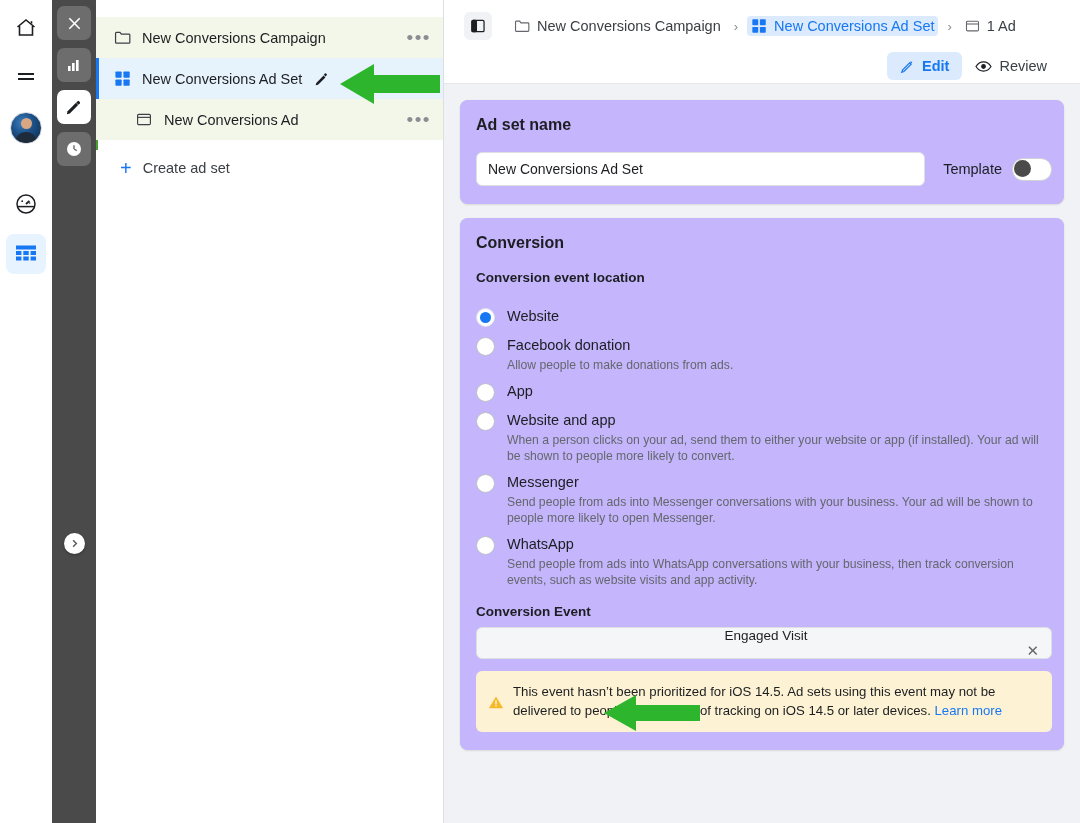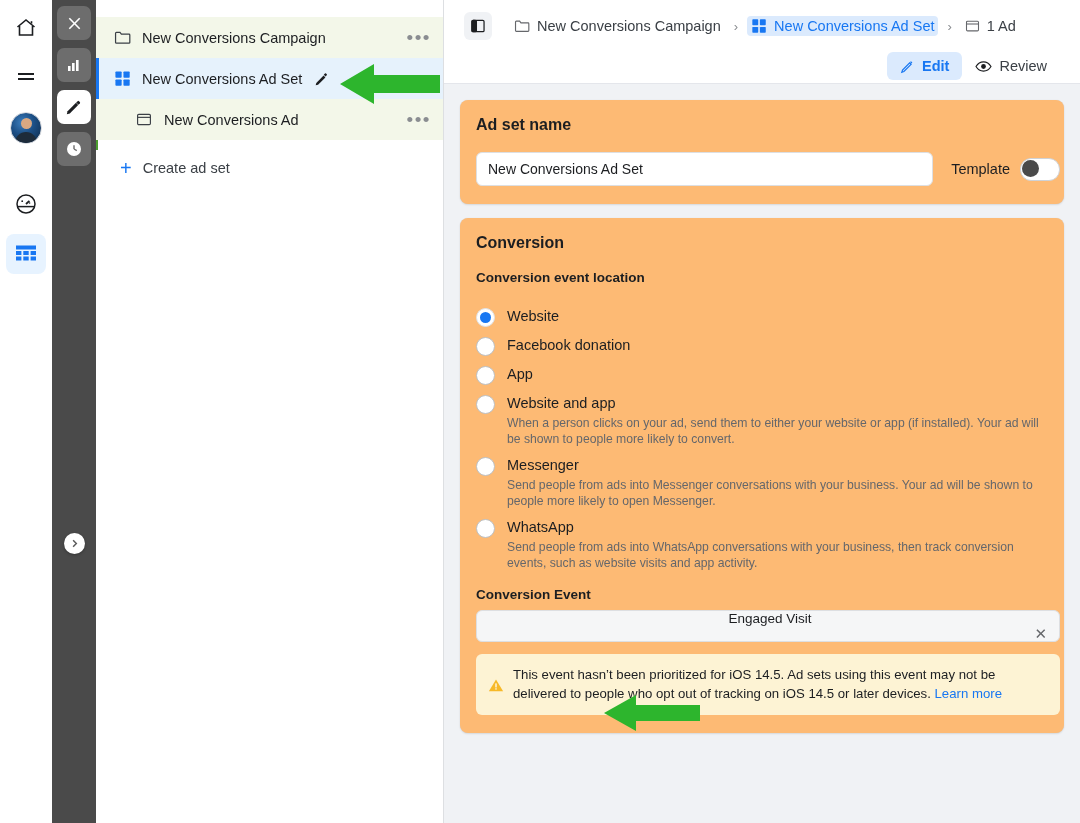--- a/index.html
+++ b/index.html
@@ -150,24 +150,24 @@
   }
   .act-btn.edit { background: #dbeafd; color: #1877f2; font-weight: bold; }
   .act-btn.review { color: #3b4046; }
 
   .scroll-area {
     flex: 1; overflow: hidden;
     padding: 16px 16px 0 16px;
     box-sizing: border-box;
   }
   .card {
-    background: #fdba74;
+    background: #c4b5fd;
     border-radius: 8px;
     box-shadow: 0 1px 2px rgba(0,0,0,0.10), 0 0 1px rgba(0,0,0,0.10);
-    padding: 16px 4px 18px 16px;
+    padding: 16px 12px 18px 16px;
     margin-bottom: 14px;
     box-sizing: border-box;
   }
   .card-title { font-size: 16px; font-weight: bold; color: #1c1e21; margin-bottom: 18px; }
   .name-row { display: flex; align-items: center; }
   .name-input {
     flex: 1; height: 34px;
     border: 1px solid #dddfe2; border-radius: 6px;
     padding: 0 11px; box-sizing: border-box;
     font-size: 14px; font-family: "Liberation Sans", sans-serif;
@@ -450,20 +450,21 @@
           <span class="radio checked"></span>
           <div class="radio-body">
             <div class="radio-title">Website</div>
           </div>
         </div>
 
         <div class="radio-item">
           <span class="radio"></span>
           <div class="radio-body">
             <div class="radio-title">Facebook donation</div>
+            <div class="radio-desc">Allow people to make donations from ads.</div>
           </div>
         </div>
 
         <div class="radio-item">
           <span class="radio"></span>
           <div class="radio-body">
             <div class="radio-title">App</div>
           </div>
         </div>
 

